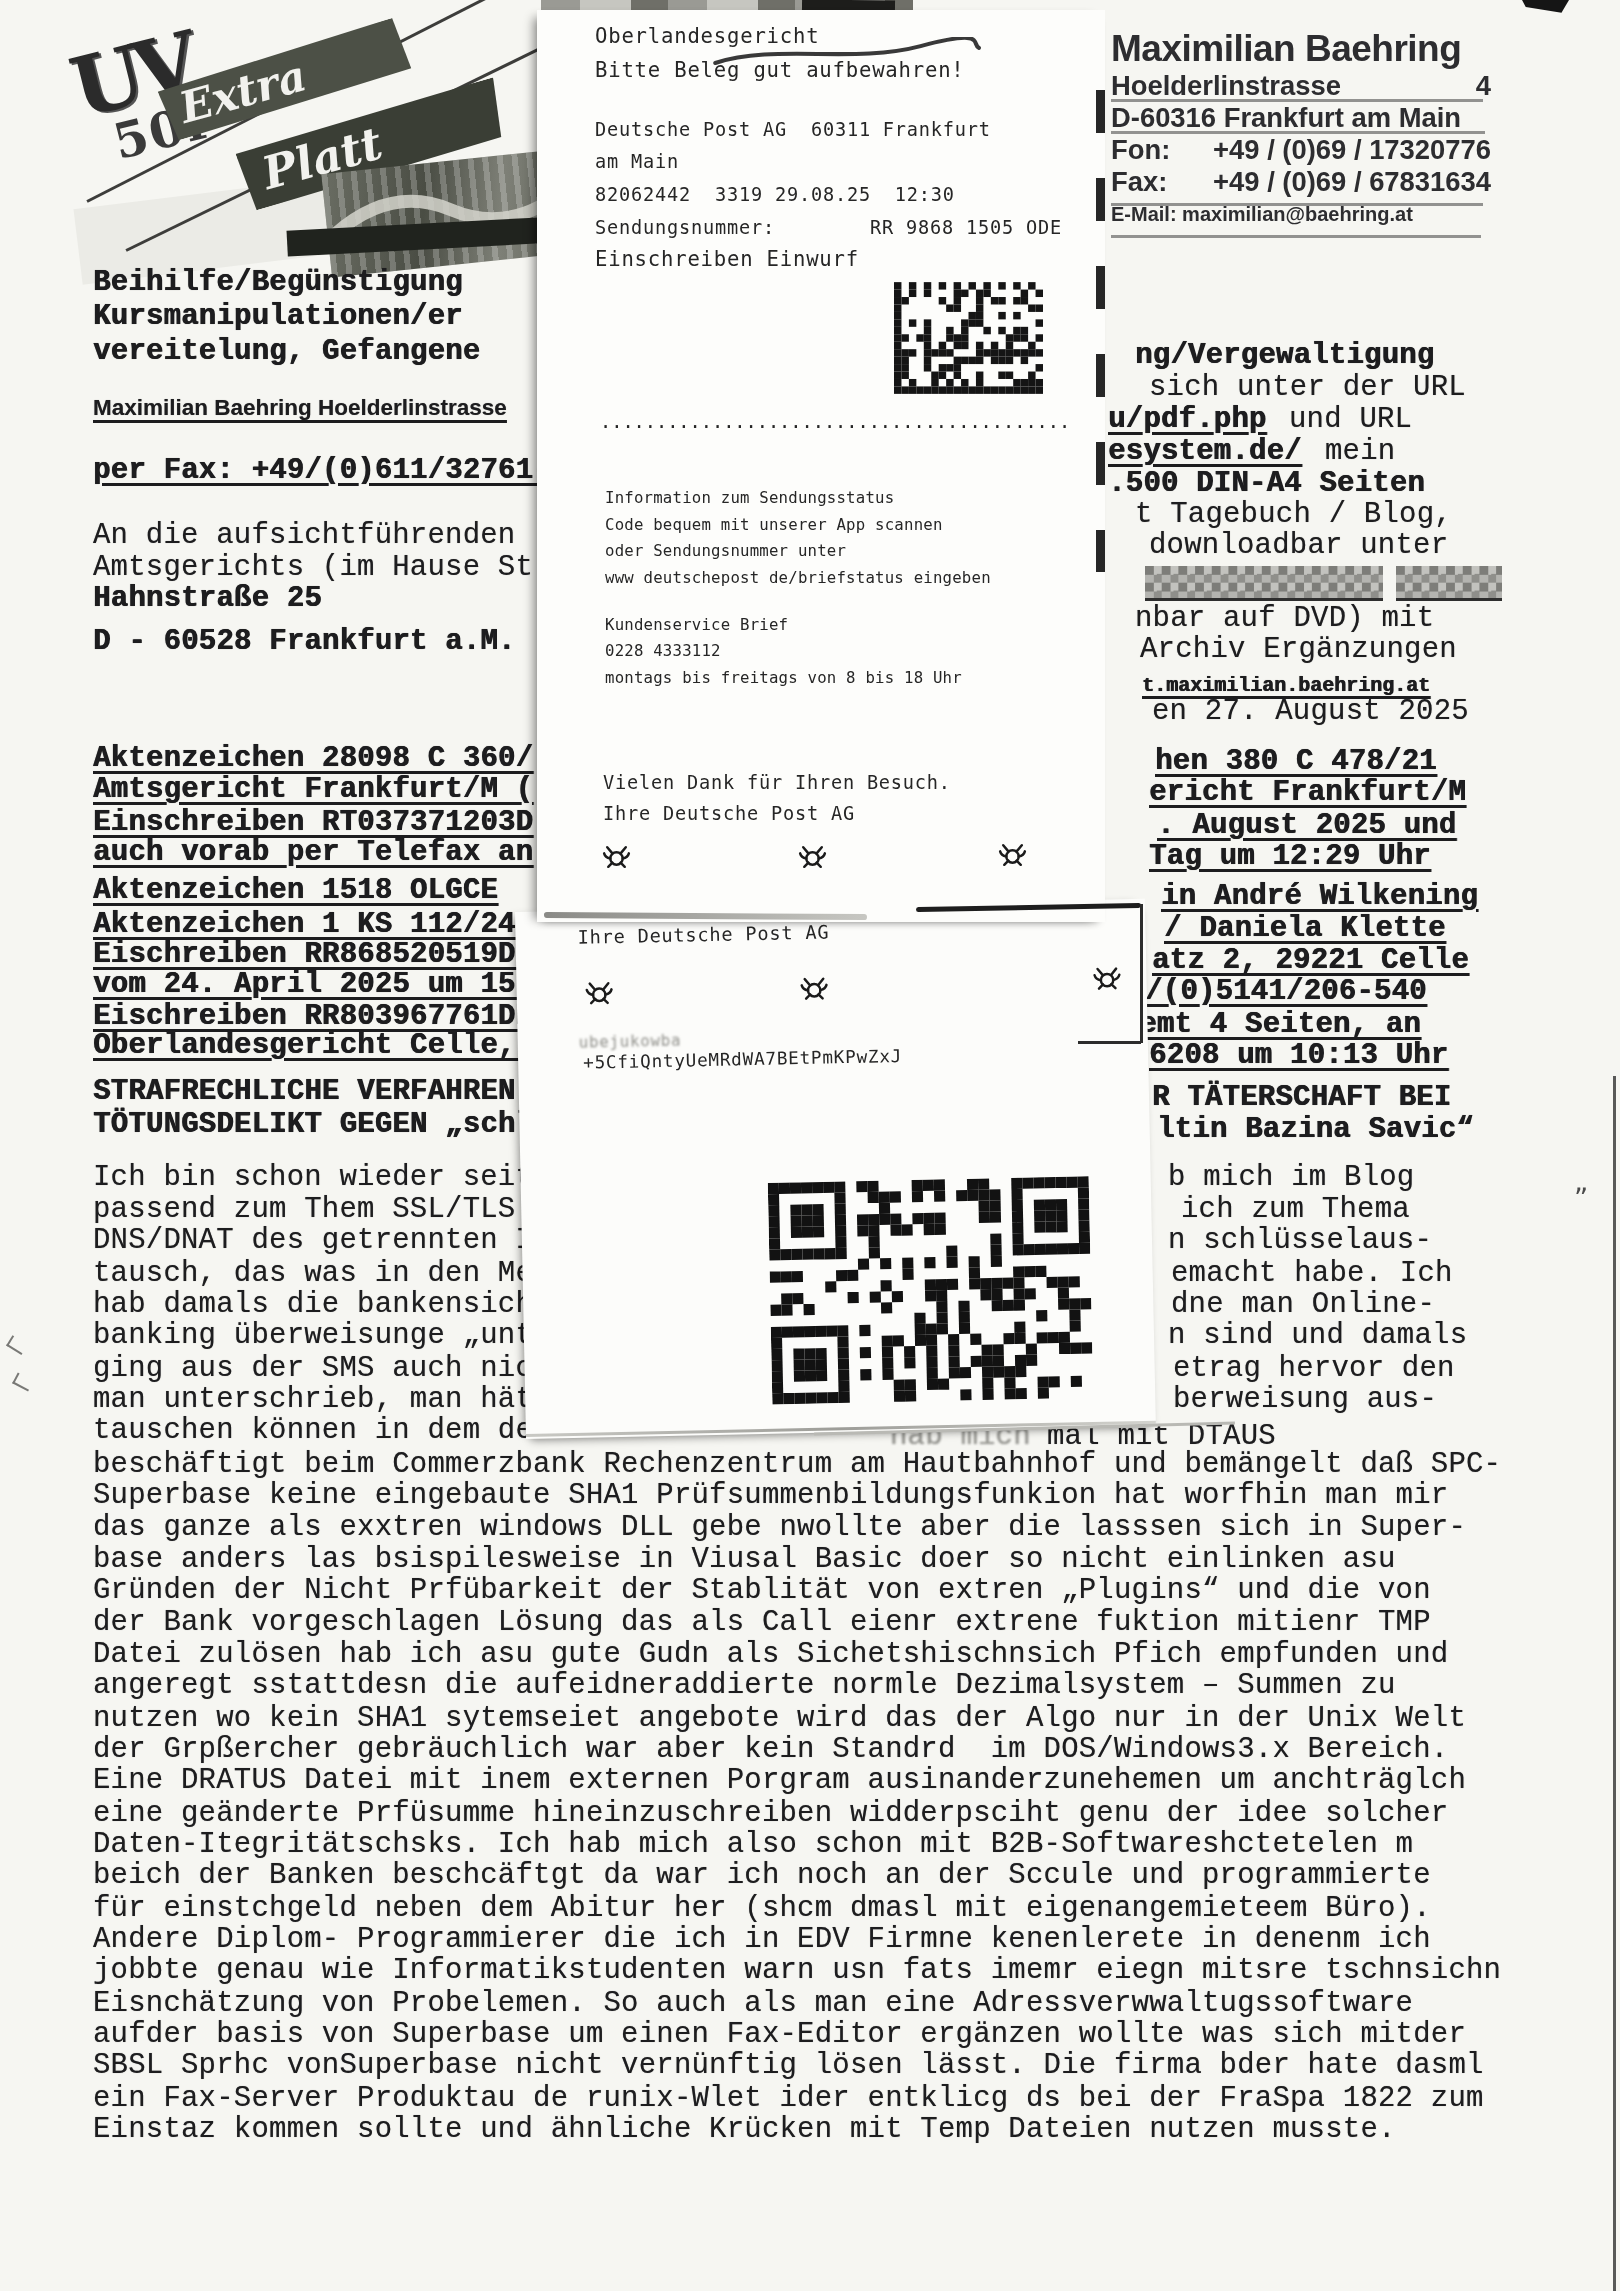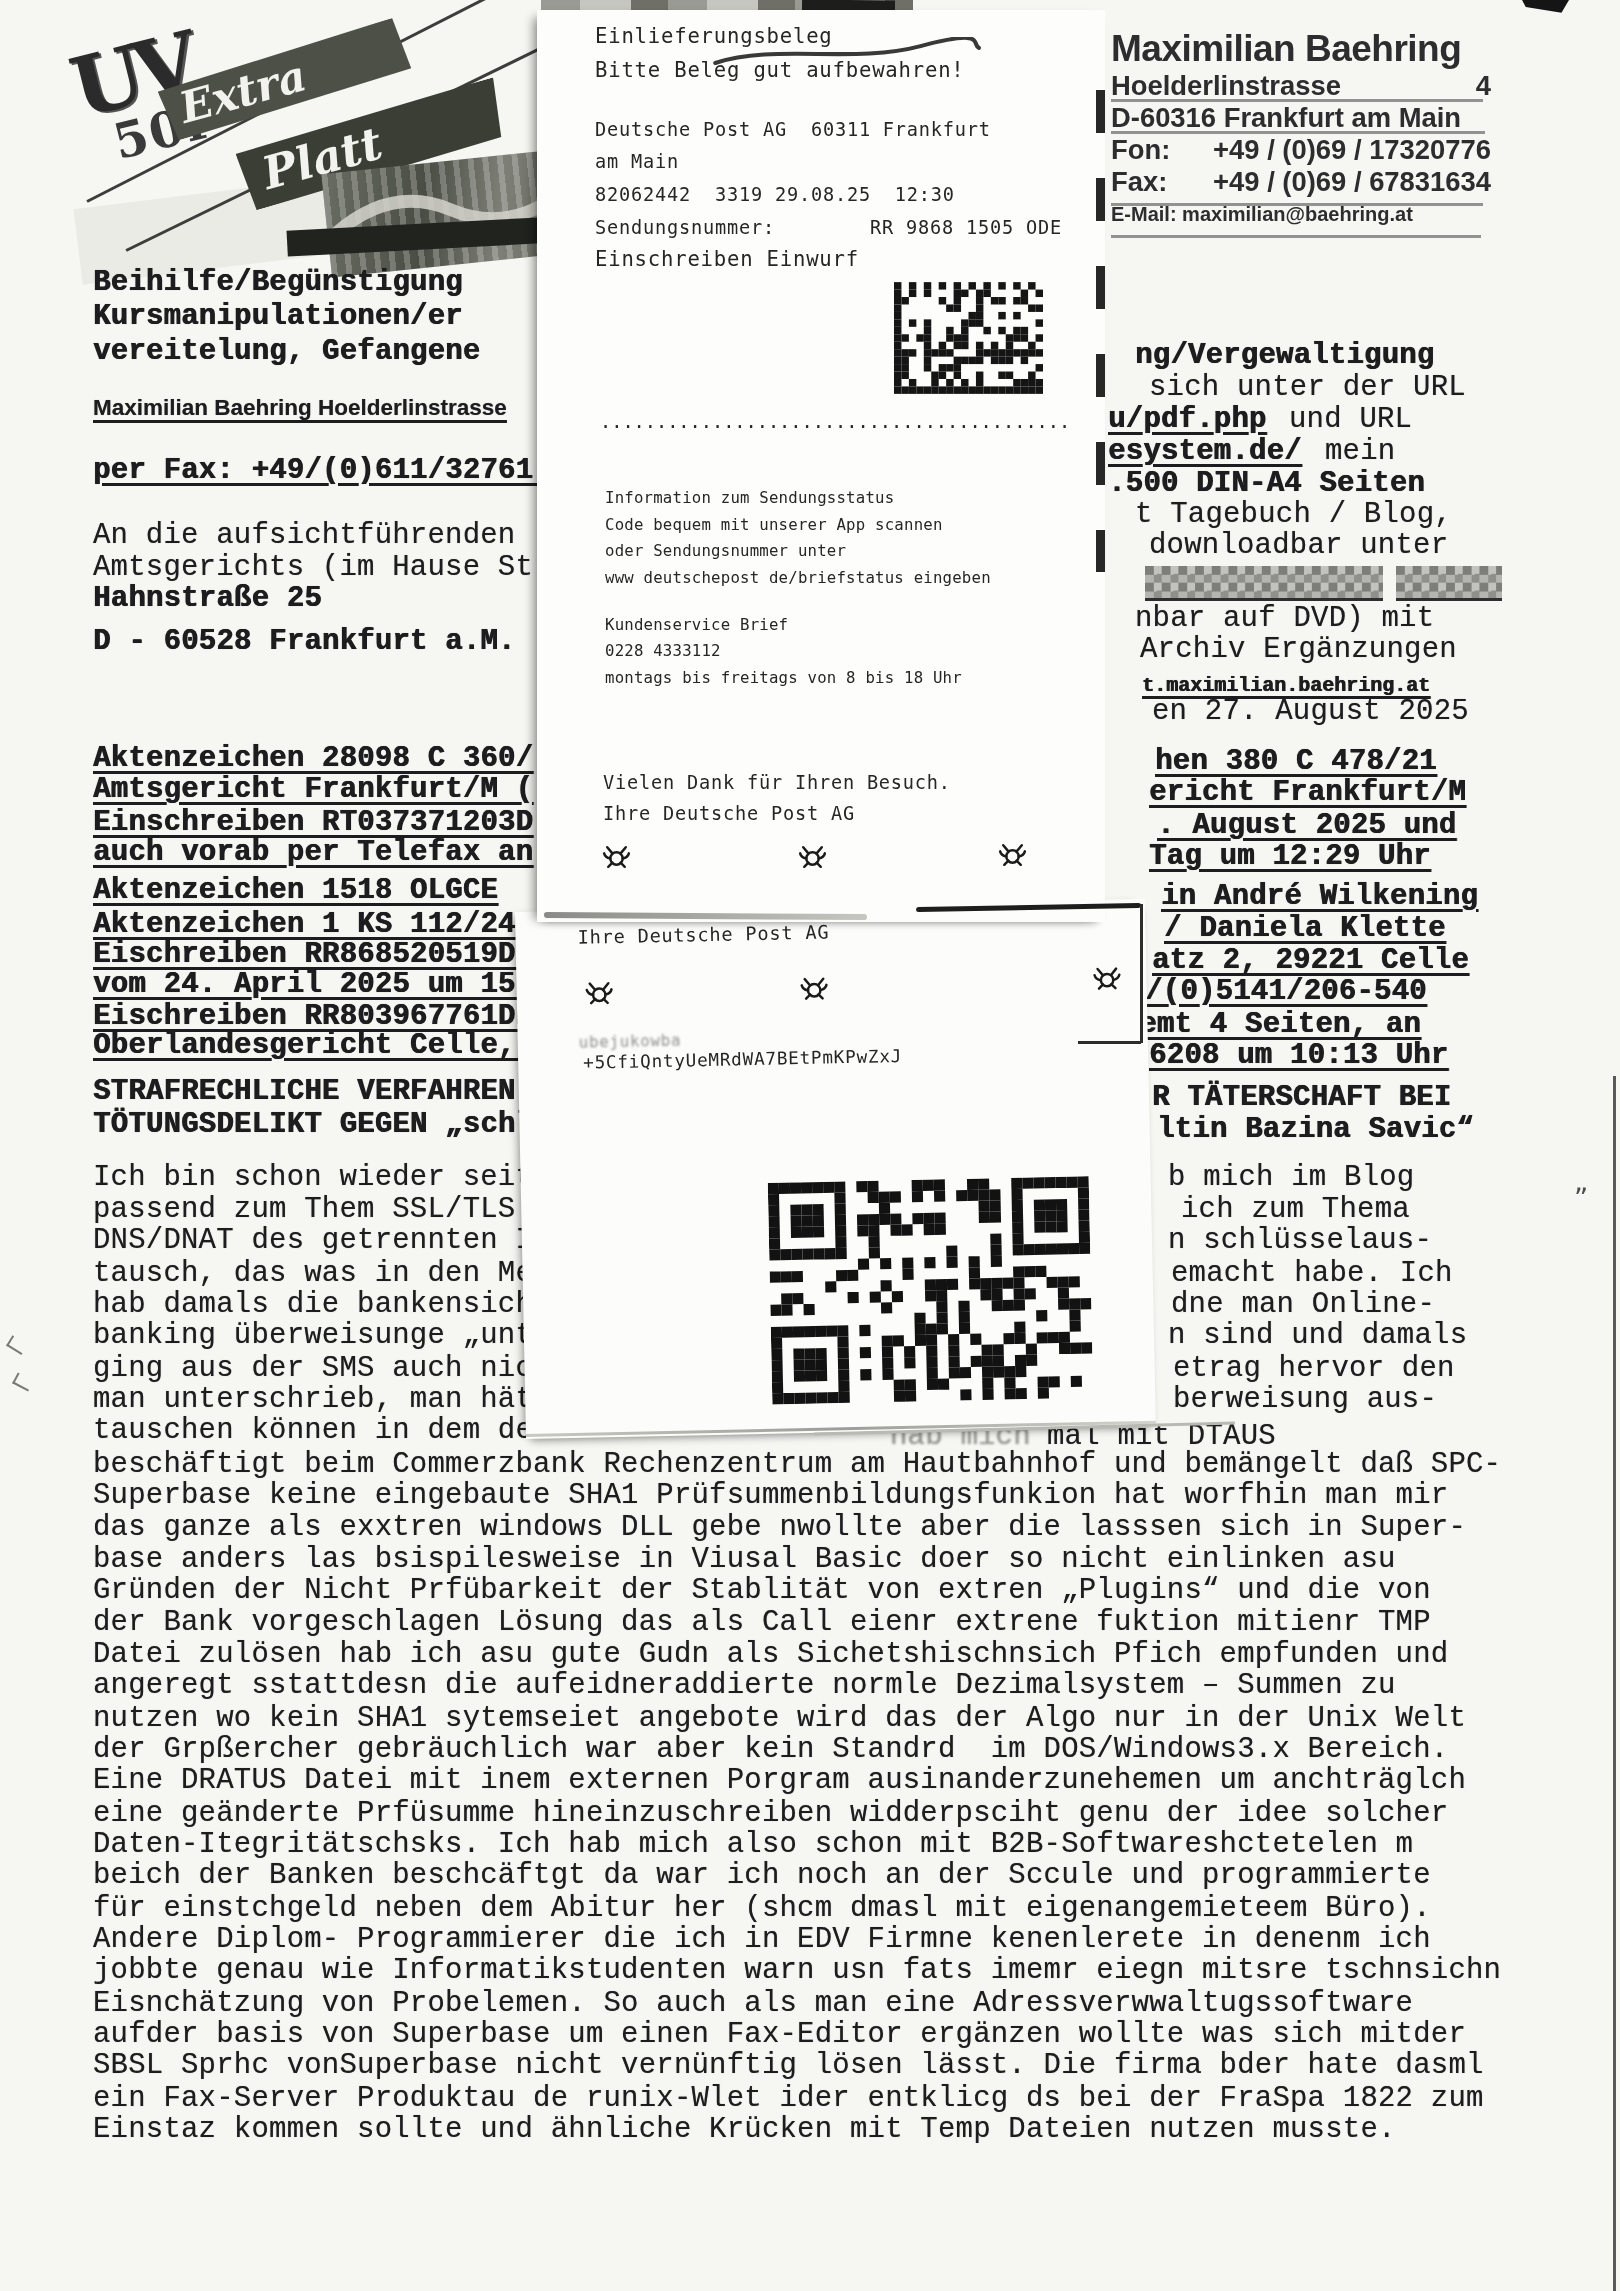--- a/index.html
+++ b/index.html
@@ -526,21 +526,21 @@
           <rect x="214.70000000000002" y="214.70000000000002" width="11.3" height="11.3"></rect>
           <rect x="237.3" y="214.70000000000002" width="11.3" height="11.3"></rect>
           <rect x="248.60000000000002" y="214.70000000000002" width="11.3" height="11.3"></rect>
           <rect x="271.20000000000005" y="214.70000000000002" width="11.3" height="11.3"></rect>
         </svg></div>
     <div style="position:absolute;left:0;bottom:2px;width:100%;height:2.9px;background:linear-gradient(90deg,#c9c9c4,#9d9d98,#d4d4cf);"></div>
   </div>
   <div class="r2smear"></div>
 
   <div class="r1">
-    <div class="rline rtitle" style="left:58px;top:15.7px;">Einlieferungsbeleg</div>
+    <div class="rline rtitle" style="left:58px;top:15.7px;">Oberlandesgericht</div>
     <div class="rline rtitle" style="left:58px;top:49px;">Bitte Beleg gut aufbewahren!</div>
     <div class="rline" style="left:58px;top:108px;">Deutsche Post AG  60311 Frankfurt</div>
     <div class="rline" style="left:58px;top:140px;">am Main</div>
     <div class="rline" style="left:58px;top:173px;">82062442  3319 29.08.25  12:30</div>
     <div class="rline" style="left:58px;top:206px;">Sendungsnummer:</div>
     <div class="rline" style="left:333px;top:206px;">RR 9868 1505 ODE</div>
     <div class="rline rbig" style="left:58px;top:238px;">Einschreiben Einwurf</div>
     <div id="datamatrix" style="position:absolute;left:357px;top:272px;"><svg width="149" height="112" style="fill:#151515" viewBox="0 0 152 114">
           <rect x="0" y="0" width="7.6" height="7.6"></rect>
           <rect x="15.2" y="0" width="7.6" height="7.6"></rect>

